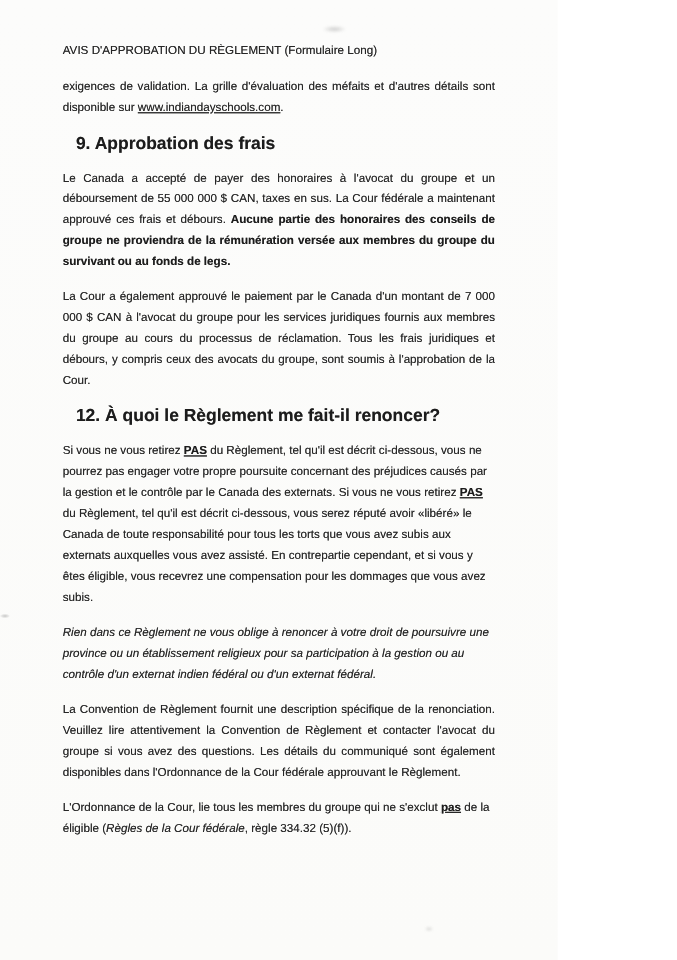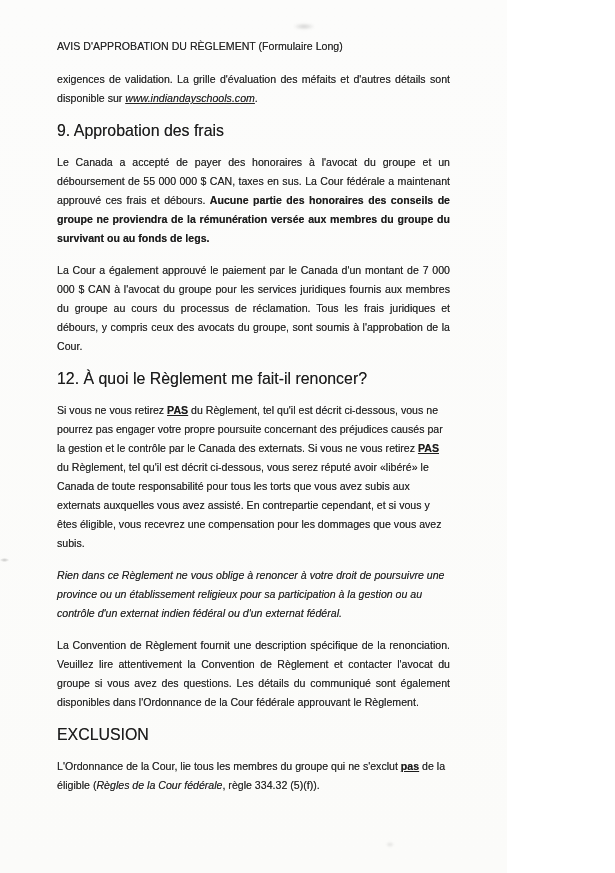--- a/index.html
+++ b/index.html
@@ -10,28 +10,28 @@
     padding:37px 57px 0 57px;
     background:linear-gradient(180deg,#fcfcfb 0%,#fbfbf9 100%);
     font-family:"Liberation Sans","DejaVu Sans",sans-serif;
     font-size:10.6px;
     line-height:19px;
     color:#262626;
     text-shadow:0 0 0.5px rgba(45,45,45,0.65);
     overflow:hidden;
   }
   .doc-title{margin:0 0 14px 0;font-weight:normal;font-size:10.6px;}
-  .h{font-weight:normal;margin:0 0 13px 0;color:#1c1c1c;}
+  .h{font-weight:bold;margin:0 0 13px 12px;color:#1c1c1c;}
   .para{margin:0 0 13px 0;}
   .justify{text-align:justify;}
   .run{white-space:pre-wrap;}
   .b{font-weight:bold;color:#1c1c1c;}
   .u{text-decoration:underline;}
   .i{font-style:italic;}
-  .link{text-decoration:underline;font-style:italic;}
+  .link{text-decoration:underline;}
   .smudge{position:absolute;pointer-events:none;}
   .smudge-top{
     left:293px;top:23px;width:22px;height:7px;border-radius:50%;
     background:radial-gradient(ellipse at center,rgba(110,110,110,0.30),rgba(110,110,110,0) 70%);
     filter:blur(1px);
   }
   .smudge-left{
     left:0px;top:558px;width:9px;height:4px;border-radius:50%;
     background:radial-gradient(ellipse at center,rgba(120,120,120,0.40),rgba(120,120,120,0) 75%);
     filter:blur(0.6px);
@@ -63,17 +63,16 @@
 
   <h2 class="h">12. À quoi le Règlement me fait-il renoncer?</h2>
 
 
   <p class="para"><span class="run">Si vous ne vous retirez </span><span class="run b u">PAS</span><span class="run"> du Règlement, tel qu'il est décrit ci-dessous, vous ne pourrez pas engager votre propre poursuite concernant des préjudices causés par la gestion et le contrôle par le Canada des externats. Si vous ne vous retirez </span><span class="run b u">PAS</span><span class="run"> du Règlement, tel qu'il est décrit ci-dessous, vous serez réputé avoir «libéré» le Canada de toute responsabilité pour tous les torts que vous avez subis aux externats auxquelles vous avez assisté. En contrepartie cependant, et si vous y êtes éligible, vous recevrez une compensation pour les dommages que vous avez subis.</span></p>
 
   <p class="para"><span class="run i">Rien dans ce Règlement ne vous oblige à renoncer à votre droit de poursuivre une province ou un établissement religieux pour sa participation à la gestion ou au contrôle d'un externat indien fédéral ou d'un externat fédéral.</span></p>
 
   <p class="para justify"><span class="run">La Convention de Règlement fournit une description spécifique de la renonciation. Veuillez lire attentivement la Convention de Règlement et contacter l'avocat du groupe si vous avez des questions. Les détails du communiqué sont également disponibles dans l'Ordonnance de la Cour fédérale approuvant le Règlement.</span></p>
 
-  <h2 class="h">EXCLUSION</h2>
 
 
   <p class="para"><span class="run">L'Ordonnance de la Cour, lie tous les membres du groupe qui ne s'exclut </span><span class="run b u">pas</span><span class="run"> de la éligible (</span><span class="run i">Règles de la Cour fédérale</span><span class="run">, règle 334.32 (5)(f)).</span></p>
 </div>
 
 </body></html>

